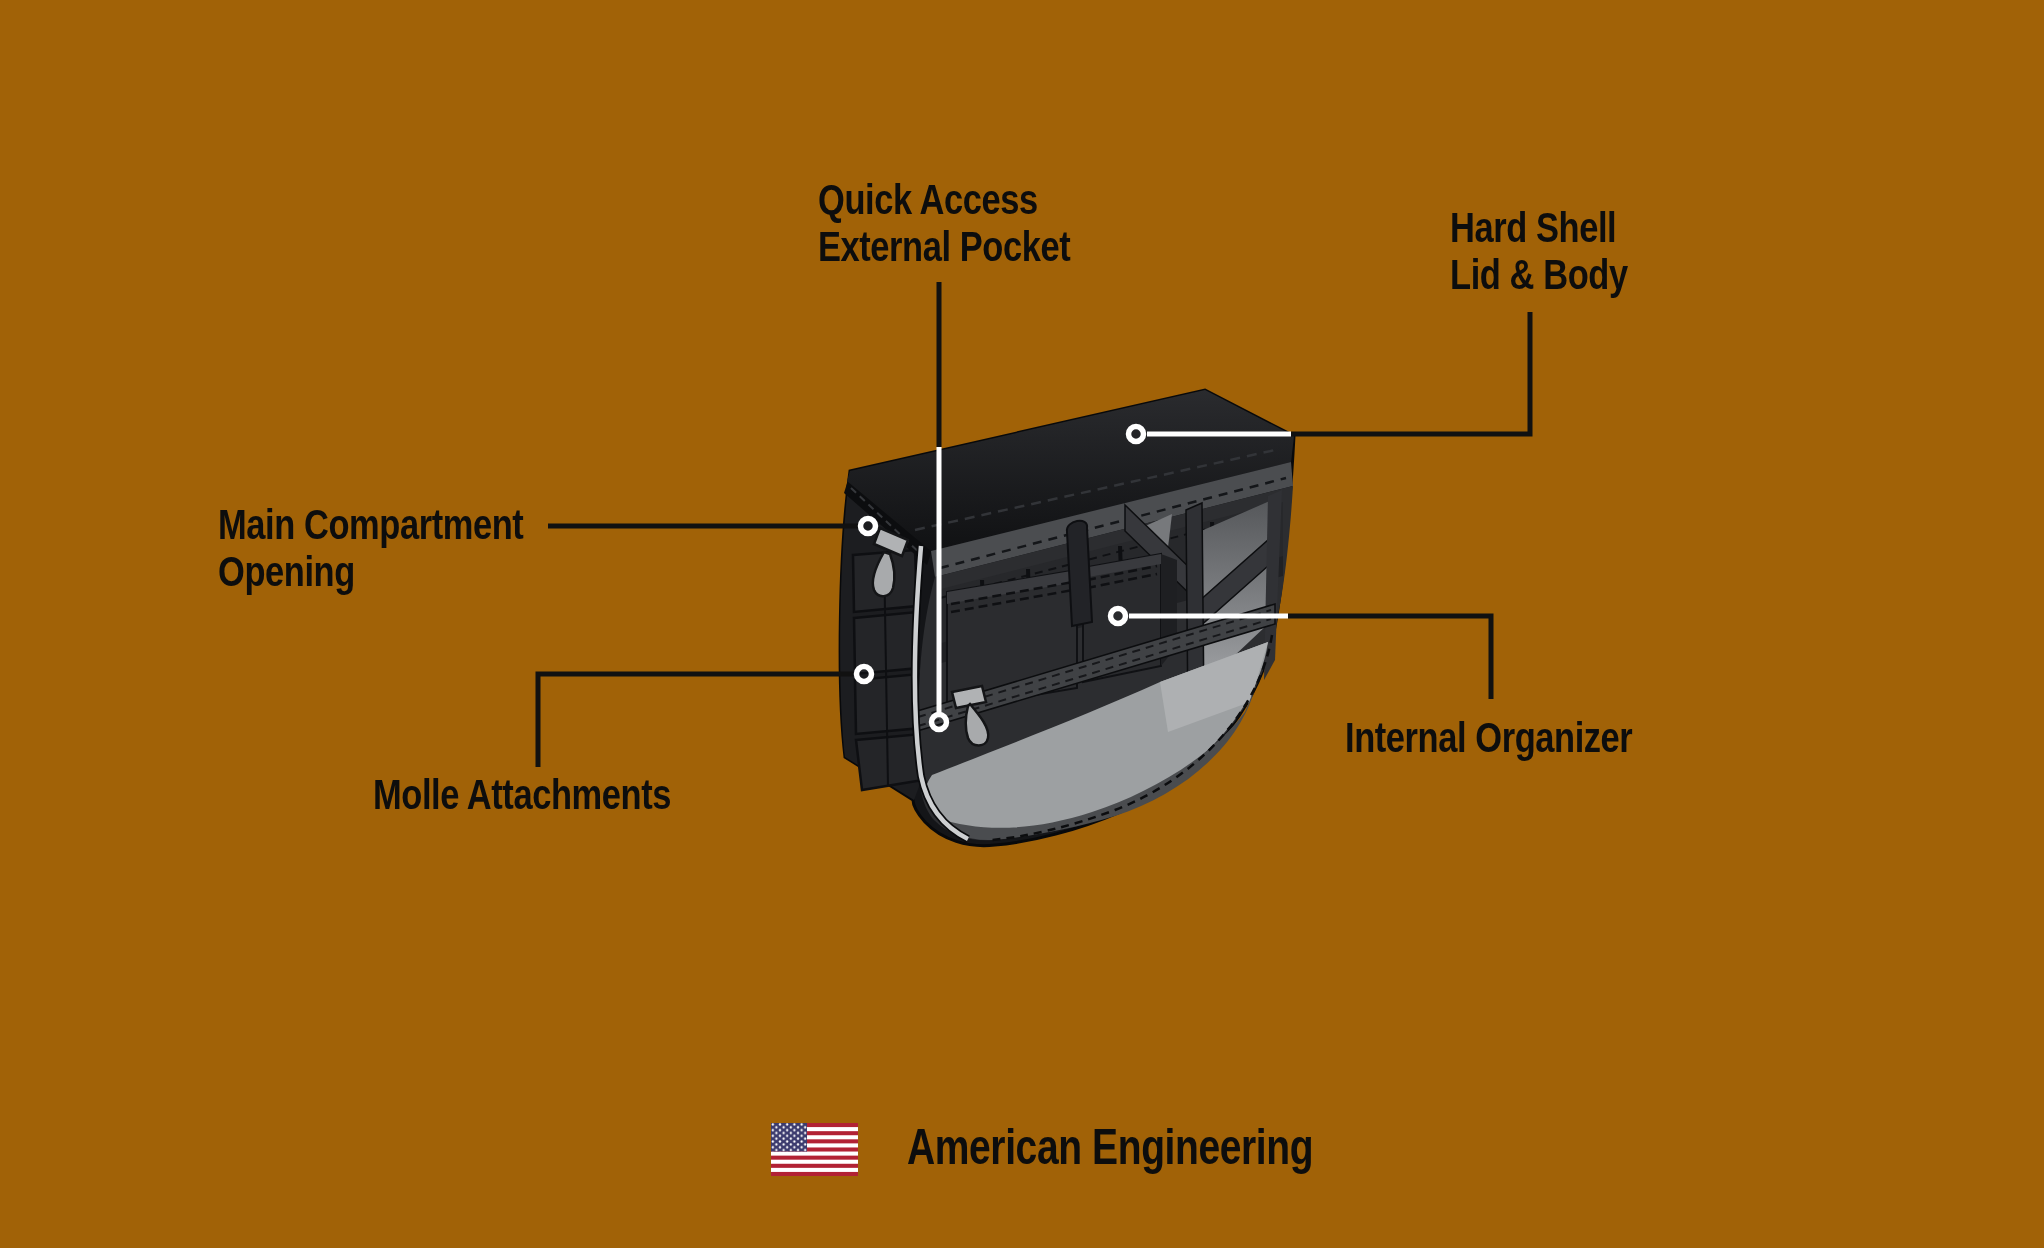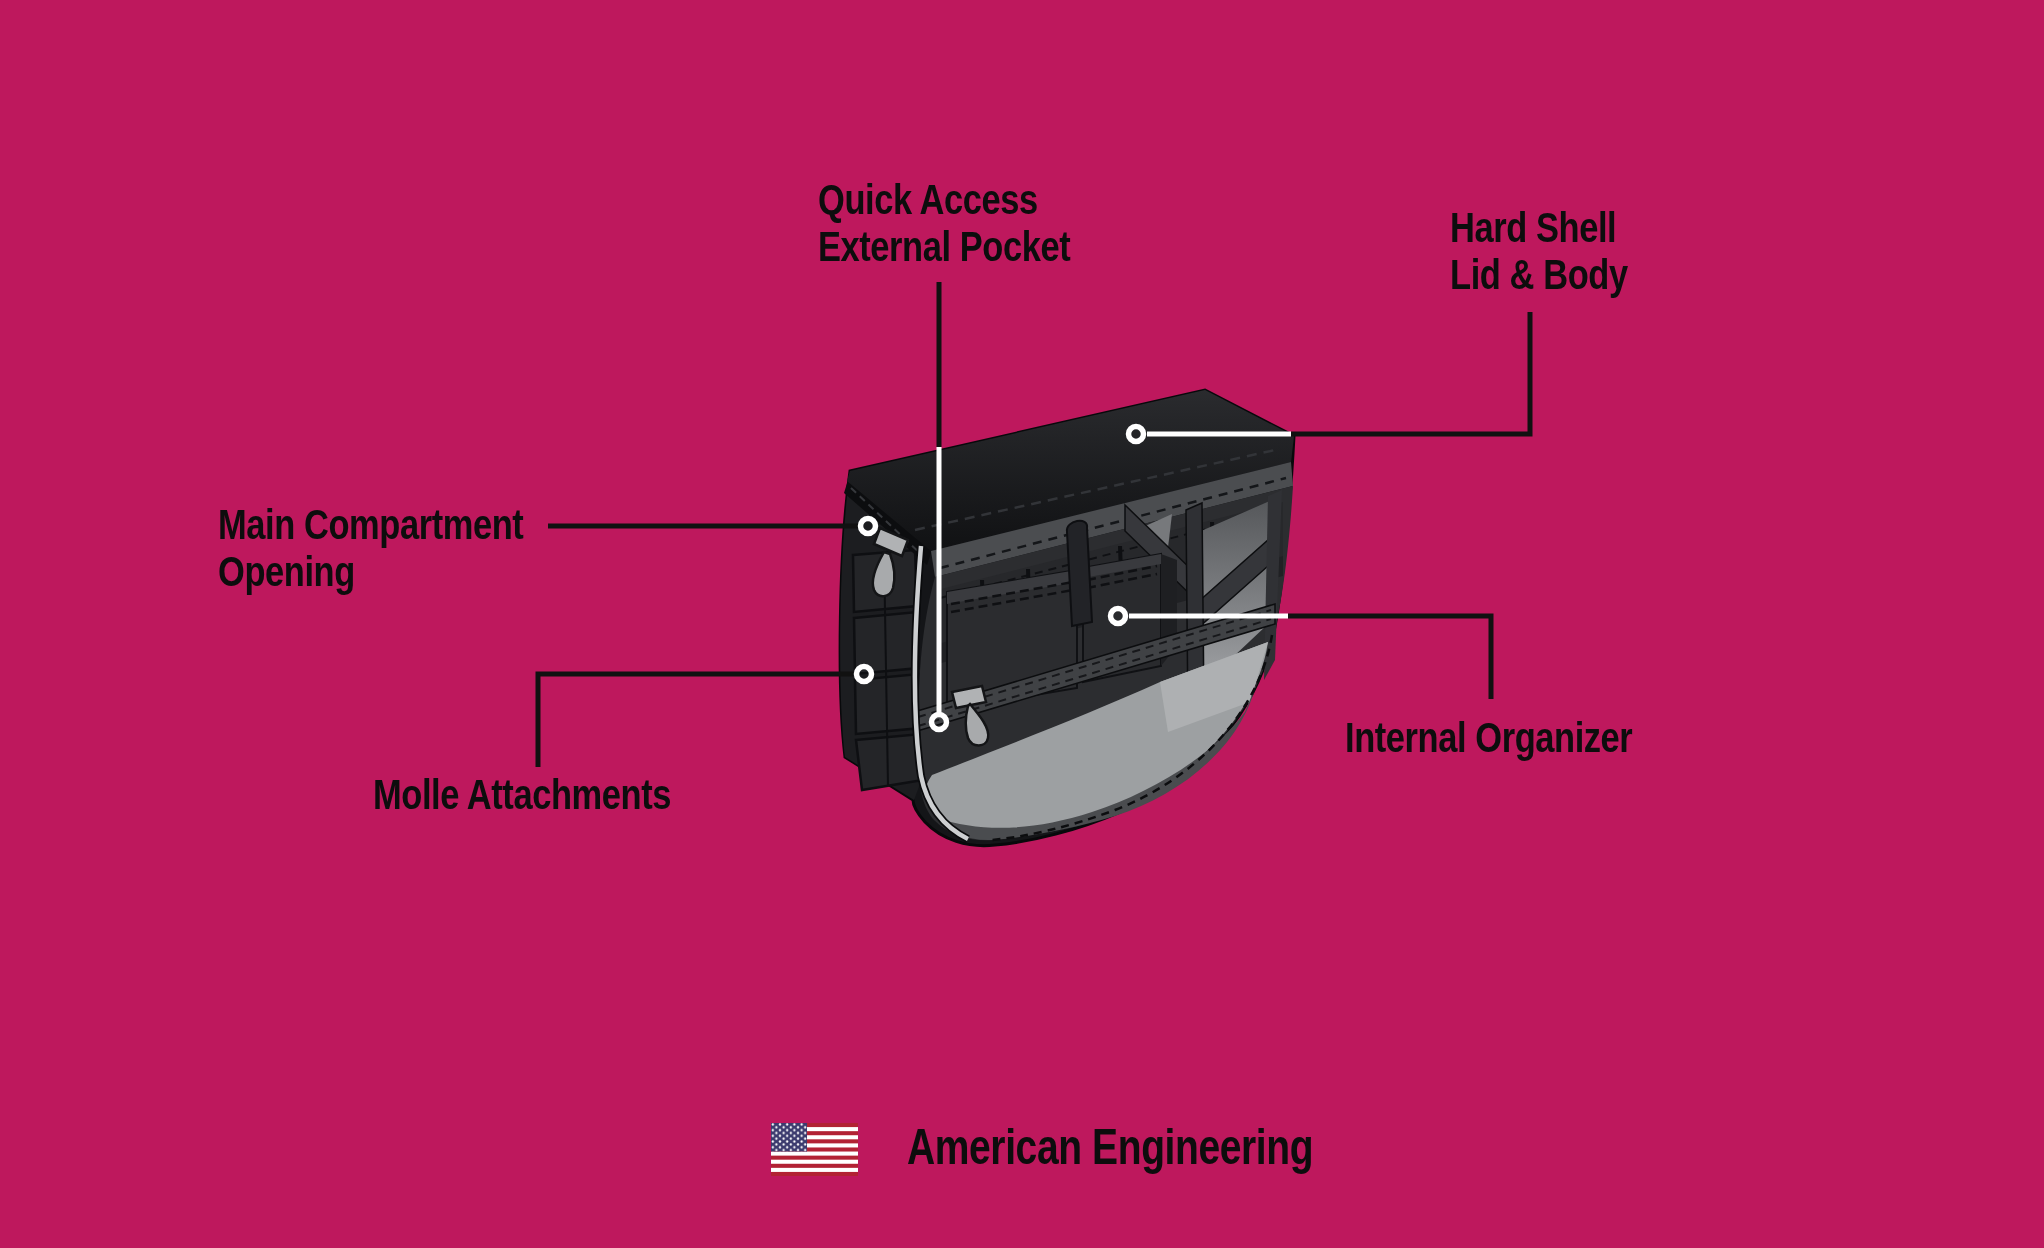--- a/index.html
+++ b/index.html
@@ -1,16 +1,16 @@
 <!DOCTYPE html>
 <html><head>
 <meta charset="utf-8">
 <style>
   html,body{margin:0;padding:0;background:#ffffff;}
-  #canvas{position:relative;width:2044px;height:1248px;background:#be185d;overflow:hidden;
+  #canvas{position:relative;width:2044px;height:1248px;background:#a16207;overflow:hidden;
           font-family:"Liberation Sans",sans-serif;}
   .label{position:absolute;color:#0d0d0d;font-weight:bold;font-size:42px;line-height:47px;
          letter-spacing:-0.5px;transform:scaleX(0.82);transform-origin:0 0;white-space:nowrap;}
   .label .ln{display:block;}
   #footer-text{position:absolute;left:907px;top:1118px;color:#0d0d0d;font-weight:bold;
          font-size:50px;line-height:58px;letter-spacing:-0.5px;transform:scaleX(0.78);
          transform-origin:0 0;white-space:nowrap;}
   svg{position:absolute;display:block;}
   #bag-svg{left:820px;top:380px;}
   #annot-svg{left:0;top:0;}

